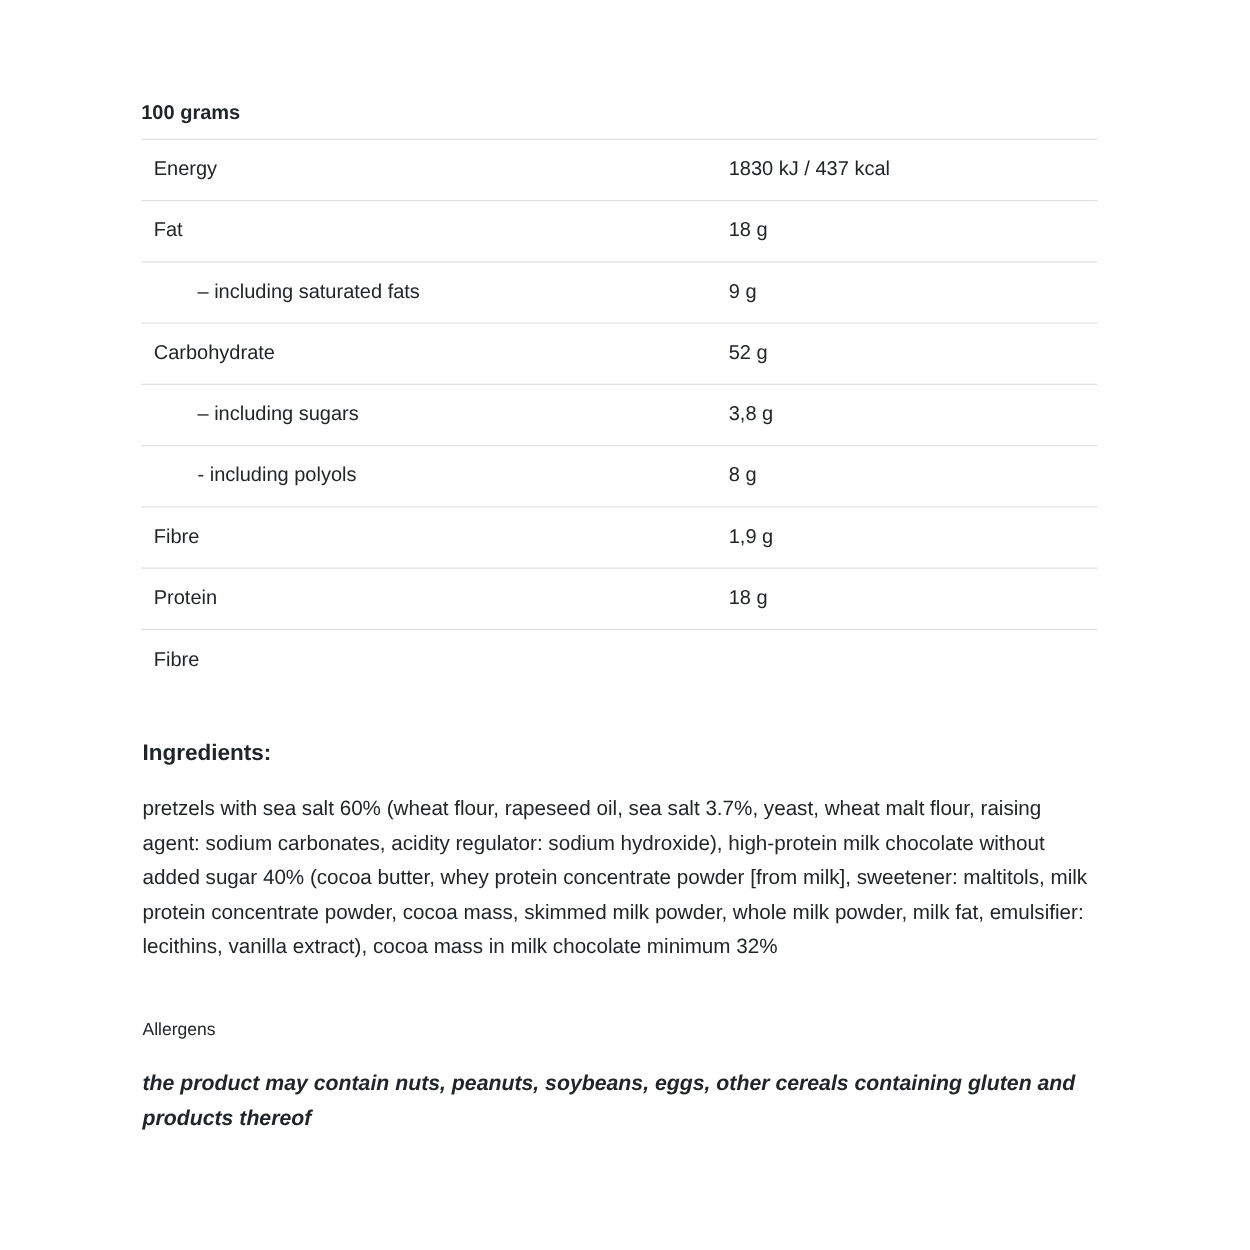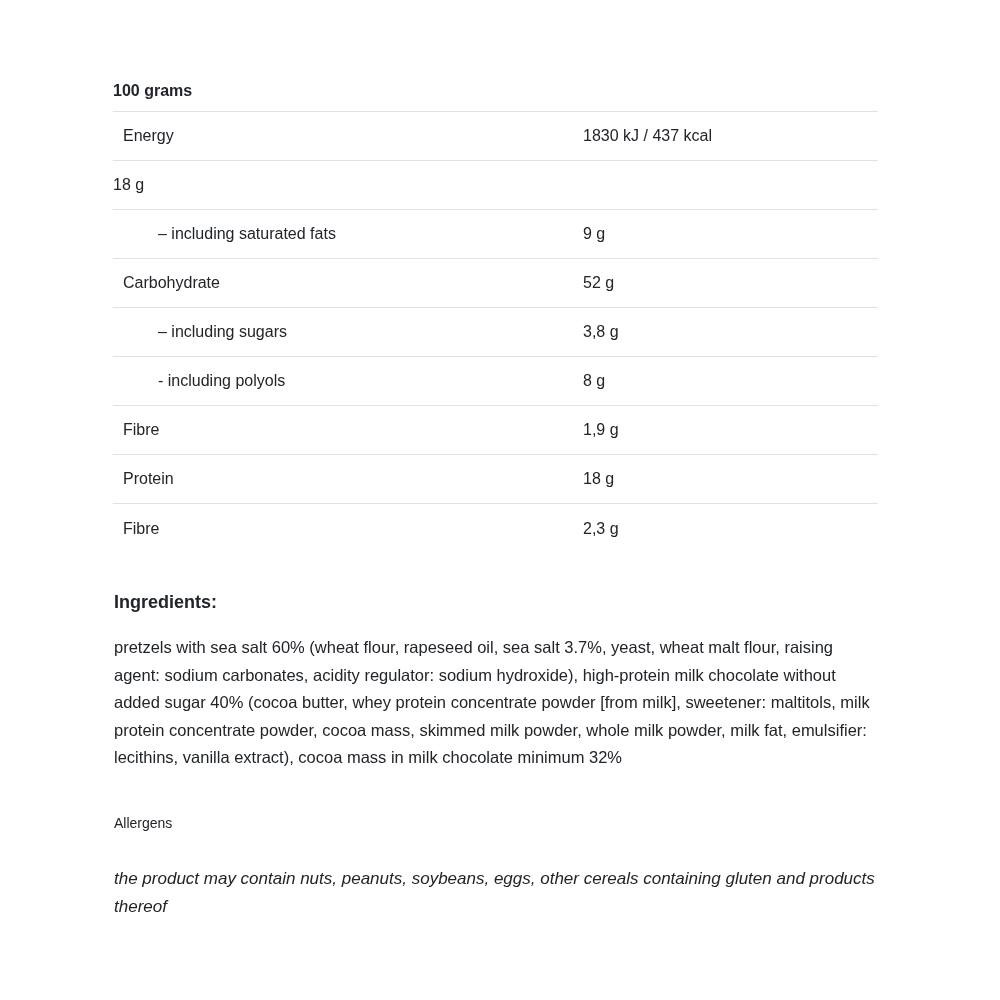--- a/index.html
+++ b/index.html
@@ -47,44 +47,46 @@
     padding-left:1px;
     font-size:16.5px;
     line-height:27.5px;
   }
   .allergens-heading {
     margin-top:43px;
     padding-left:1px;
     font-size:14px; font-weight:normal;
   }
   .allergens-text {
-    margin-top:34px;
+    margin-top:22px;
     padding-left:1px;
     font-size:17px;
     font-style:italic;
     line-height:28px;
+    font-weight:bold;
   }
 </style>
 </head>
 <body>
 
 <div class="content">
 
   <div class="nv-table">
 
     <div class="nv-header">
       <div class="nv-value">100 grams</div>
     </div>
 
     <div class="nv-row">
       <div class="nv-label">Energy</div>
       <div class="nv-value">1830 kJ / 437 kcal</div>
     </div>
 
     <div class="nv-row">
+      <div class="nv-label">Fat</div>
       <div class="nv-value">18 g</div>
     </div>
 
     <div class="nv-row indent">
       <div class="nv-label">– including saturated fats</div>
       <div class="nv-value">9 g</div>
     </div>
 
     <div class="nv-row">
       <div class="nv-label">Carbohydrate</div>
@@ -106,21 +108,20 @@
       <div class="nv-value">1,9 g</div>
     </div>
 
     <div class="nv-row">
       <div class="nv-label">Protein</div>
       <div class="nv-value">18 g</div>
     </div>
 
     <div class="nv-row last">
       <div class="nv-label">Fibre</div>
-      <div class="nv-value">2,3 g</div>
     </div>
 
   </div>
 
   <div class="ingredients-heading">Ingredients:</div>
   <div class="ingredients-text">pretzels with sea salt 60% (wheat flour, rapeseed oil, sea salt 3.7%, yeast, wheat malt flour, raising agent: sodium carbonates, acidity regulator: sodium hydroxide), high-protein milk chocolate without added sugar 40% (cocoa butter, whey protein concentrate powder [from milk], sweetener: maltitols, milk protein concentrate powder, cocoa mass, skimmed milk powder, whole milk powder, milk fat, emulsifier: lecithins, vanilla extract), cocoa mass in milk chocolate minimum 32%</div>
 
   <div class="allergens-heading">Allergens</div>
   <div class="allergens-text">the product may contain nuts, peanuts, soybeans, eggs, other cereals containing gluten and products thereof</div>
 

